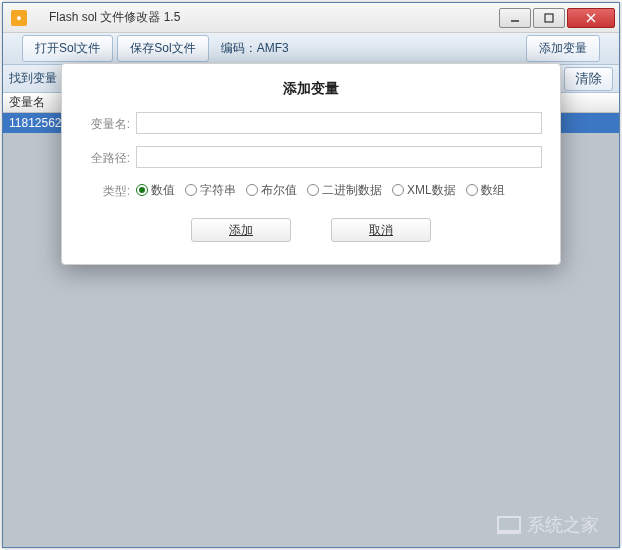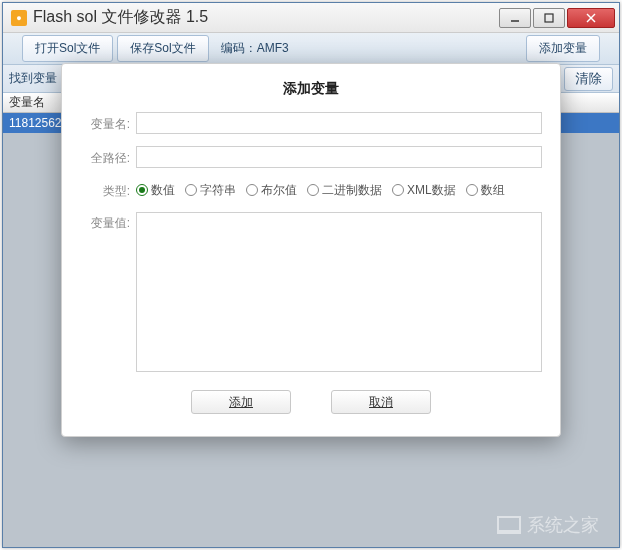--- a/index.html
+++ b/index.html
@@ -37,21 +37,22 @@
       margin-right: 6px;
       display: inline-flex;
       align-items: center;
       justify-content: center;
       font-size: 9px;
       color: #fff;
     }
     .title-text {
       flex: 1;
       color: #333;
-      font-size: 16px;
+      font-size: 12px;
+      margin-left: 16px;
     }
     .win-controls {
       display: flex;
       gap: 2px;
     }
     .win-btn {
       width: 32px;
       height: 20px;
       border: 1px solid #888;
       background: linear-gradient(to bottom, #f5f5f5, #ddd);
@@ -362,23 +363,19 @@
           <span class="radio-circle"></span>
           <span>XML数据</span>
         </label>
         <label class="radio-item">
           <span class="radio-circle"></span>
           <span>数组</span>
         </label>
       </div>
     </div>
 
-    <div class="form-row top">
-      <span class="form-label">变量值:</span>
-      <textarea class="textarea-input" style=""></textarea>
-    </div>
 
     <div class="modal-buttons">
       <button class="modal-btn">添加</button>
       <button class="modal-btn">取消</button>
     </div>
   </div>
 </div>
 
 </body></html>

